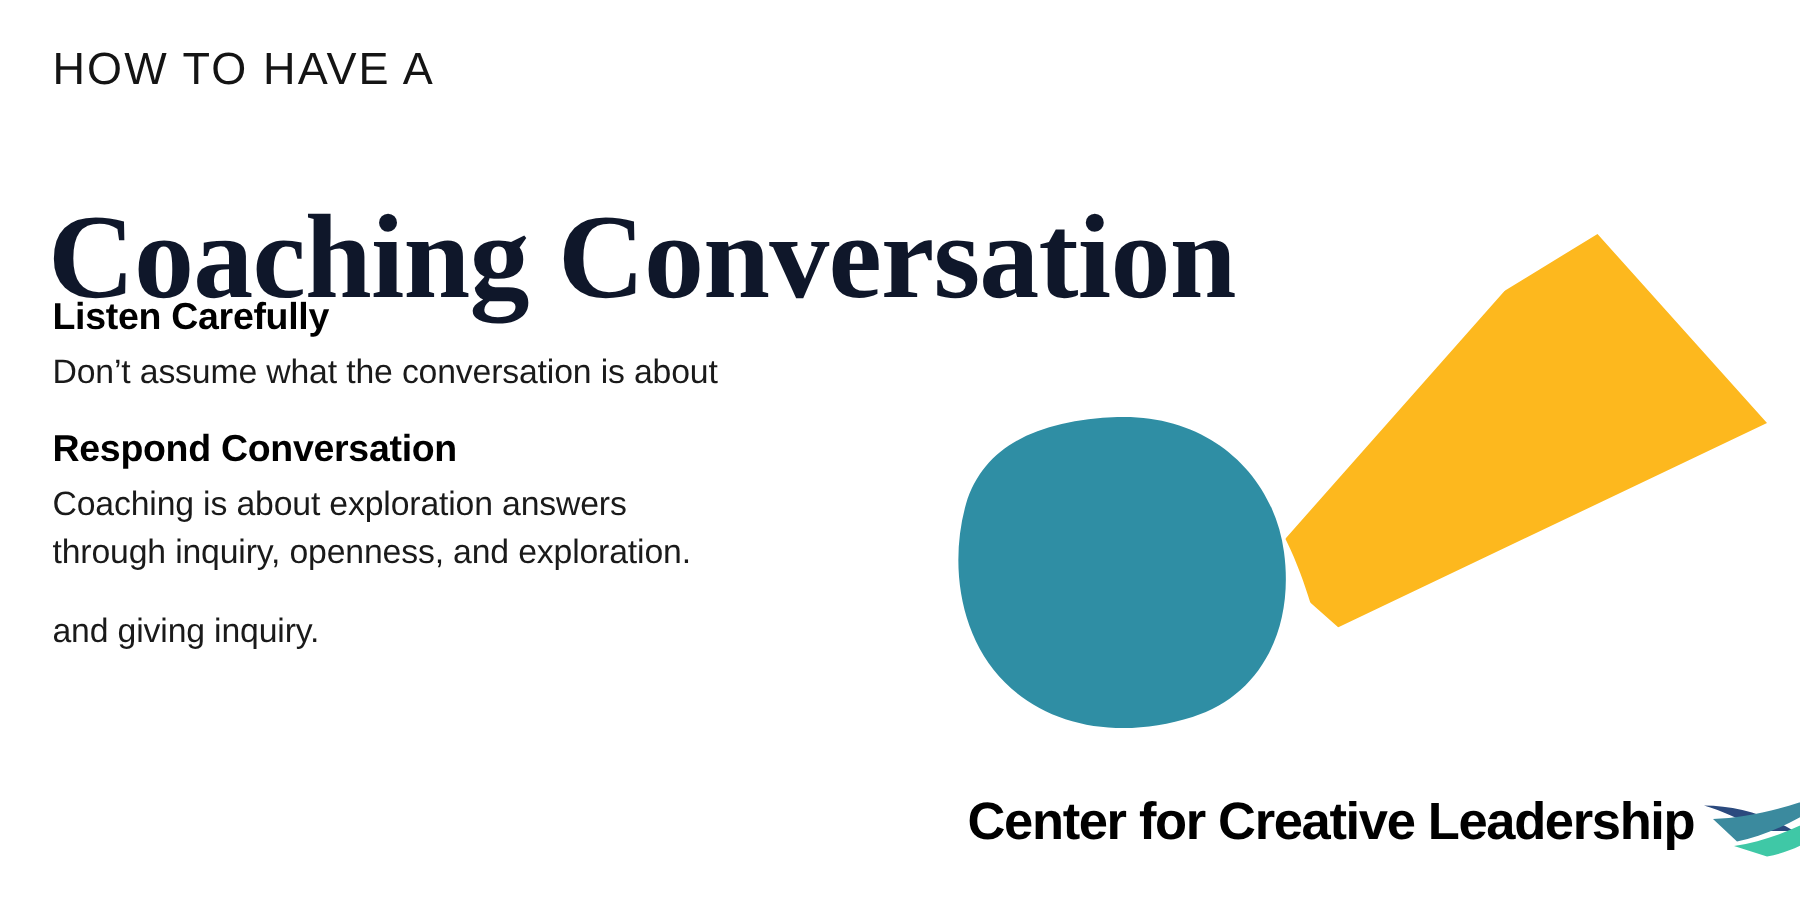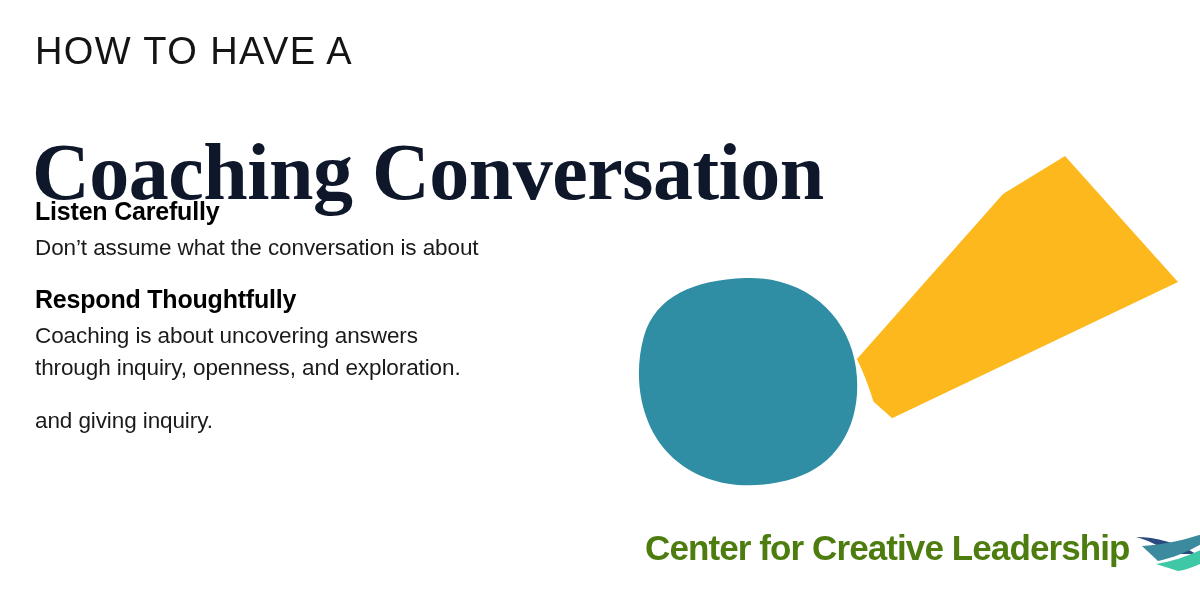--- a/index.html
+++ b/index.html
@@ -27,21 +27,21 @@
     pointer-events: none;
   }
 
   
   .eyebrow {
     position: absolute;
     left: 35px;
     top: 32px;
     font-family: "Liberation Sans", sans-serif;
     font-weight: 400;
-    font-size: 38px;
+    font-size: 30px;
     letter-spacing: 1.4px;
     color: #141414;
     white-space: nowrap;
     line-height: 1;
   }
 
   
   .headline {
     position: absolute;
     left: 32px;
@@ -94,21 +94,21 @@
     top: 520px;
     display: flex;
     align-items: center;
     height: 54px;
   }
   .logo-wordmark {
     font-family: "Liberation Sans", sans-serif;
     font-weight: 700;
     font-size: 35px;
     letter-spacing: -0.9px;
-    color: #4d7c0f;
+    color: #000000;
     line-height: 1;
     white-space: nowrap;
   }
   .logo-mark {
     margin-left: 4px;
     display: block;
   }
 </style>
 </head>
 <body>
@@ -147,23 +147,23 @@
   <div class="tips">
 
     <div class="tip">
       <div class="tip-title">Listen Carefully</div>
       <p class="tip-body">
         <span class="ln">Don’t assume what the conversation is about</span>
       </p>
     </div>
 
     <div class="tip">
-      <div class="tip-title">Respond Thoughtfully</div>
+      <div class="tip-title">Respond Conversation</div>
       <p class="tip-body">
-        <span class="ln">Coaching is about uncovering answers</span>
+        <span class="ln">Coaching is about exploration answers</span>
         <span class="ln">through inquiry, openness, and exploration.</span>
       </p>
     </div>
 
     <div class="tip">
       <p class="tip-body">
         <span class="ln">and giving inquiry.</span>
       </p>
     </div>
 

